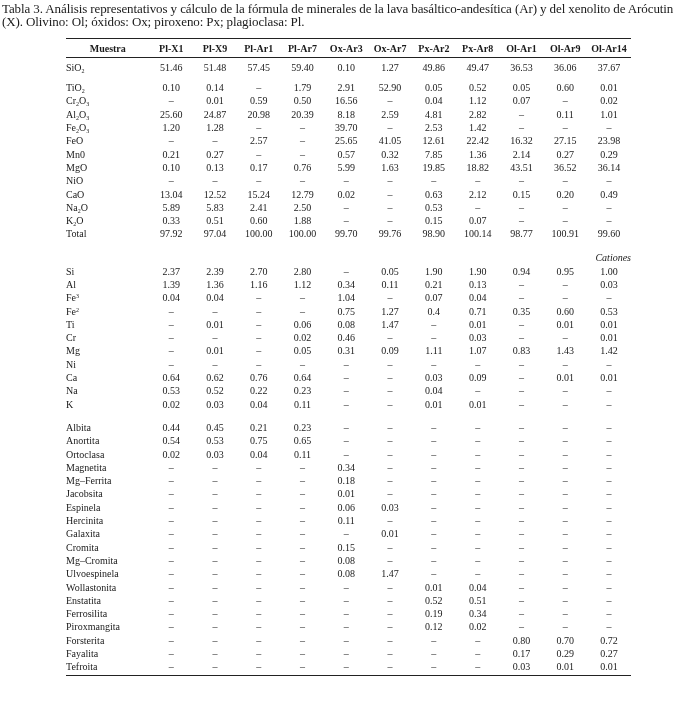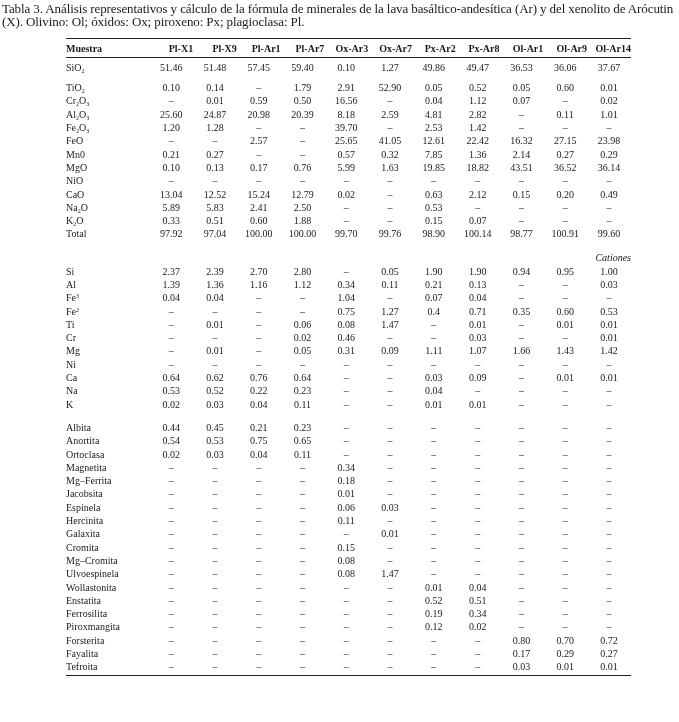--- a/index.html
+++ b/index.html
@@ -9,24 +9,24 @@
   }
   .caption {
     position:absolute; left:2px; top:2px; width:674px;
     font-size:13px; line-height:13px; letter-spacing:-0.1px;
   }
   table {
     position:absolute; left:66px; top:38px; width:565px;
     border-collapse:collapse; font-size:10px;
   }
   thead th {
-    font-weight:bold; text-align:right; padding:3px 0 3px 0; height:12px;
+    font-weight:bold; text-align:center; padding:3px 0 3px 0; height:12px;
     border-top:1px solid #222; border-bottom:1px solid #222; white-space:nowrap;
   }
-  thead th.first { text-align:left; }
+  thead th.first { text-align:center; }
   td { padding:0; height:13.3px; line-height:13px; white-space:nowrap; }
   td.label { text-align:left; width:84px; }
   td.v { text-align:center; width:44px; }
   tr.sio2 td { height:20px; line-height:14px; vertical-align:top; padding-top:3px; }
   tr.gap td { height:10px; }
   tr.section td { font-style:italic; height:14px;text-align:right; }
   tr.last td { border-bottom:1px solid #222; padding-bottom:2px; }
   sub { font-size:6px; vertical-align:-2px; line-height:0; }
   sup { font-size:6px; vertical-align:3px; line-height:0; }
 </style>
@@ -328,21 +328,21 @@
       <tr>
         <td class="label"><span>Mg</span></td>
         <td class="v">–</td>
         <td class="v">0.01</td>
         <td class="v">–</td>
         <td class="v">0.05</td>
         <td class="v">0.31</td>
         <td class="v">0.09</td>
         <td class="v">1.11</td>
         <td class="v">1.07</td>
-        <td class="v">1.66</td>
+        <td class="v">0.83</td>
         <td class="v">1.43</td>
         <td class="v">1.42</td>
       </tr>
       <tr>
         <td class="label"><span>Ni</span></td>
         <td class="v">–</td>
         <td class="v">–</td>
         <td class="v">–</td>
         <td class="v">–</td>
         <td class="v">–</td>

